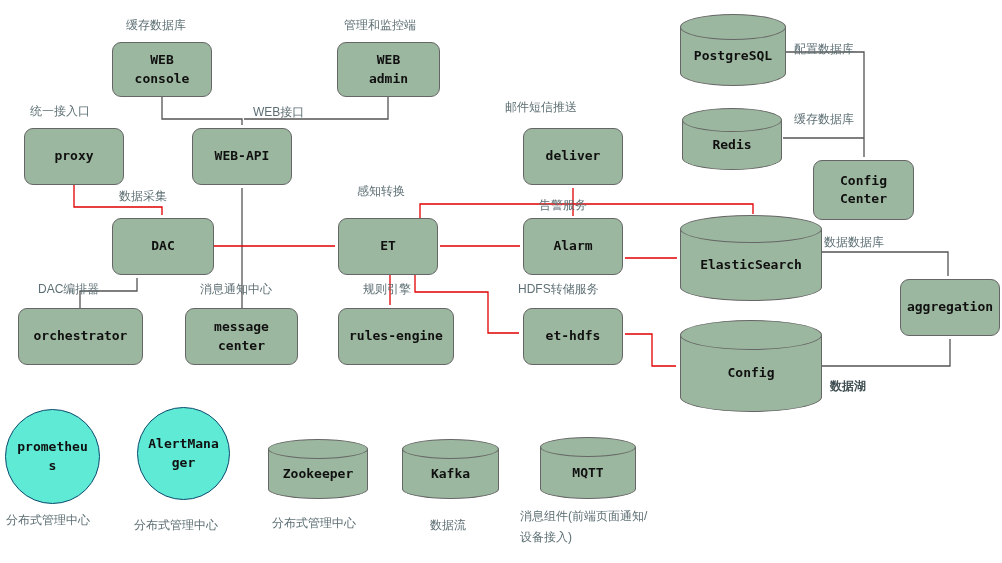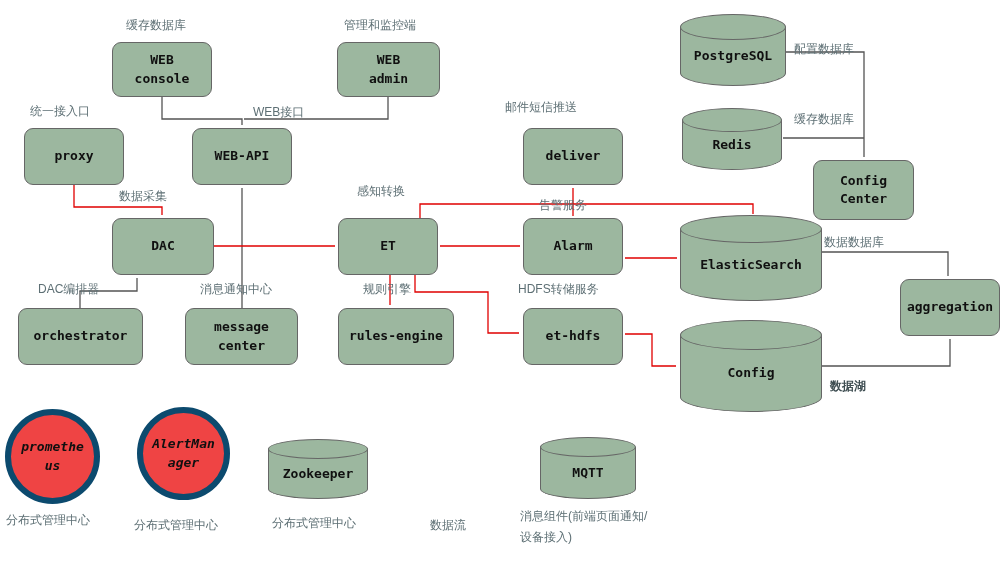--- a/index.html
+++ b/index.html
@@ -15,21 +15,21 @@
 
   .node { position:absolute; display:flex; align-items:center; justify-content:center; text-align:center; }
   .node-label {
     font-family:"DejaVu Sans Mono","Liberation Mono",monospace;
     font-weight:bold; font-size:13px; color:#101010;
     white-space:pre-line; line-height:1.4; position:relative;
   }
 
   .box { background:#9cb79f; border:1px solid #666666; border-radius:9px; }
 
-  .circle { background:#ef4444; border:6px solid #0c4a6e; border-radius:50%; padding:0 8px;font-style:italic; }
+  .circle { background:#5eead4; border:1px solid #0c4a6e; border-radius:50%; padding:0 8px; }
   .circle .node-label { word-break:break-all; }
 
   .cyl { background:transparent; }
   .cyl .body {
     position:absolute; left:0; right:0; bottom:0; top:var(--ry);
     background:#9cb79f; border:1px solid #666666; border-top:none;
     border-radius:0 0 50% 50% / 0 0 var(--ry) var(--ry);
   }
   .cyl .lid {
     position:absolute; left:0; right:0; top:0; height:calc(var(--ry)*2);
@@ -144,20 +144,25 @@
   <div class="node cyl" style="left:680px;top:320px;width:142px;height:92px;--ry:15px">
     <div class="body"></div>
     <div class="lid"></div>
     <span class="node-label">Config</span>
   </div>
   <div class="node cyl" style="left:268px;top:439px;width:100px;height:60px;--ry:10px">
     <div class="body"></div>
     <div class="lid"></div>
     <span class="node-label">Zookeeper</span>
   </div>
+  <div class="node cyl" style="left:402px;top:439px;width:97px;height:60px;--ry:10px">
+    <div class="body"></div>
+    <div class="lid"></div>
+    <span class="node-label">Kafka</span>
+  </div>
   <div class="node cyl" style="left:540px;top:437px;width:96px;height:62px;--ry:10px">
     <div class="body"></div>
     <div class="lid"></div>
     <span class="node-label">MQTT</span>
   </div>
 
   <div class="node circle" style="left:5px;top:409px;width:95px;height:95px">
     <span class="node-label">prometheus</span>
   </div>
   <div class="node circle" style="left:137px;top:407px;width:93px;height:93px">

